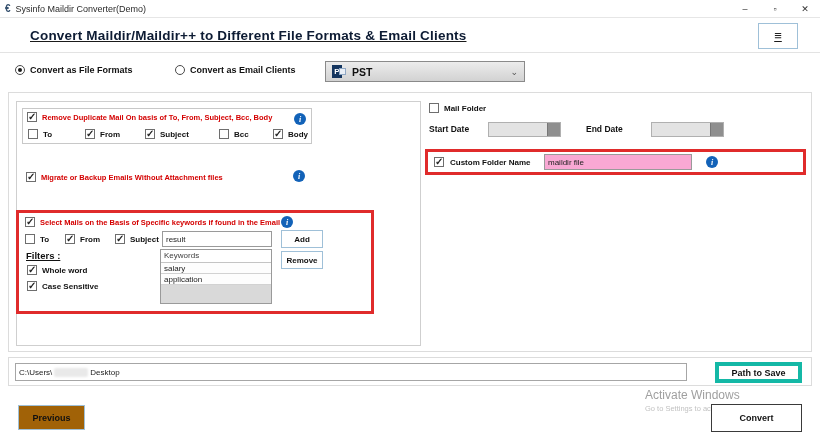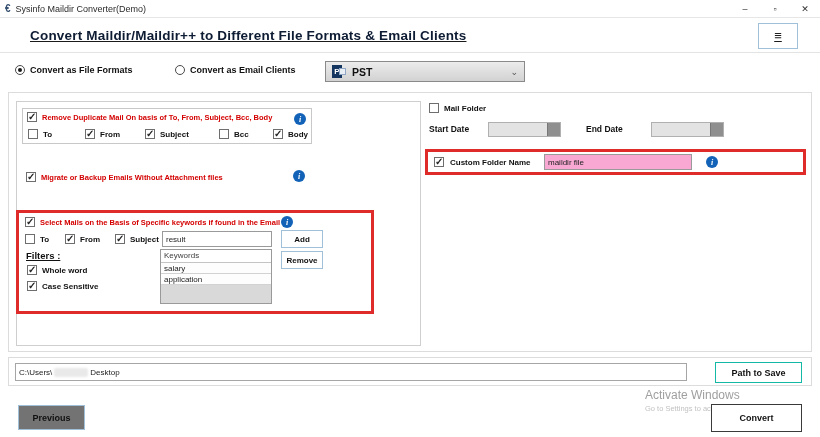--- a/index.html
+++ b/index.html
@@ -165,30 +165,30 @@
     position: absolute; left: 6px; top: 5px; width: 672px; height: 18px;
     border: 1px solid #a6a6a6; background: #fff;
     display: flex; align-items: center; font-size: 8px; color: #222; padding-left: 3px;
   }
   .redacted {
     display: inline-block; width: 34px; height: 9px; margin: 0 2px;
     background: #e9e9e9; border-radius: 2px; filter: blur(1px);
   }
   .path-save-btn {
     position: absolute; left: 706px; top: 4px; width: 87px; height: 21px;
-    border: 1px solid #14b8a6; background: #fff;
+    border: 4px solid #14b8a6; background: #fff;
     font-size: 9px; font-weight: bold; color: #111;
     font-family: "Liberation Sans", sans-serif;
     display: flex; align-items: center; justify-content: center;
   }
 
   
   .prev-btn {
     position: absolute; left: 18px; top: 405px; width: 67px; height: 25px;
-    border: 1px solid #9fc0d8; background: #737373;
+    border: 1px solid #9fc0d8; background: #a16207;
     font-size: 9px; font-weight: bold; color: #111;
     font-family: "Liberation Sans", sans-serif;
     display: flex; align-items: center; justify-content: center;
   }
   .convert-btn {
     position: absolute; left: 711px; top: 404px; width: 91px; height: 28px;
     border: 1px solid #3a3a3a; background: #fff;
     font-size: 9px; font-weight: bold; color: #111;
     font-family: "Liberation Sans", sans-serif;
     display: flex; align-items: center; justify-content: center; z-index: 2;

